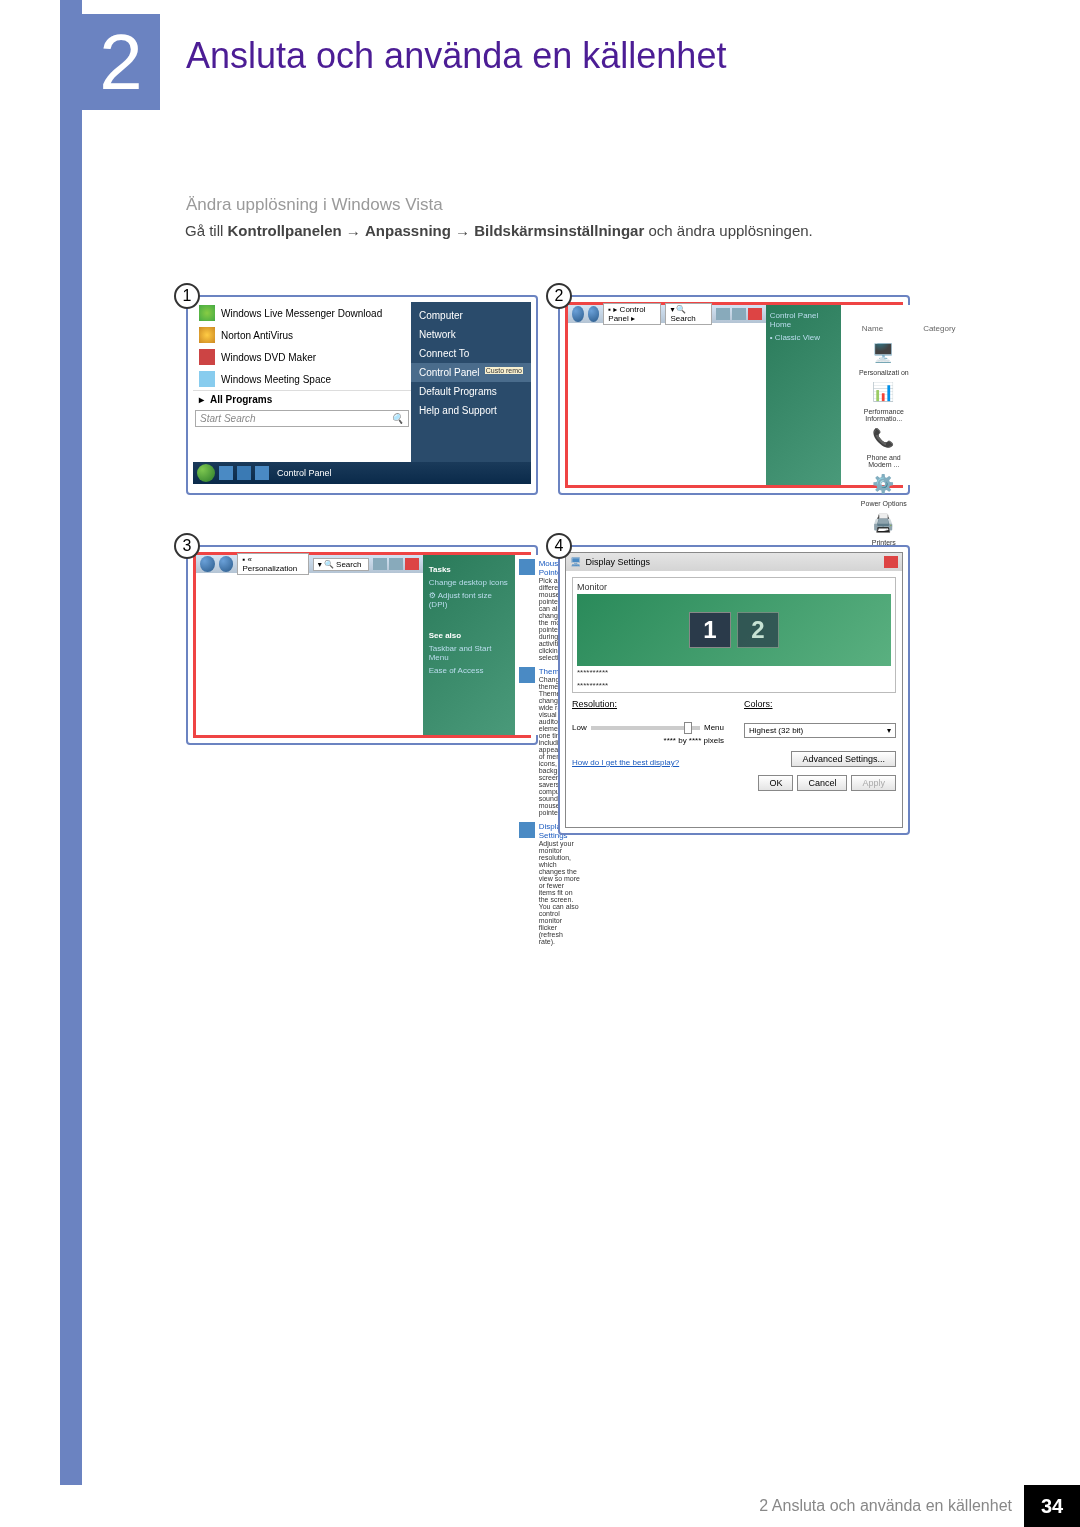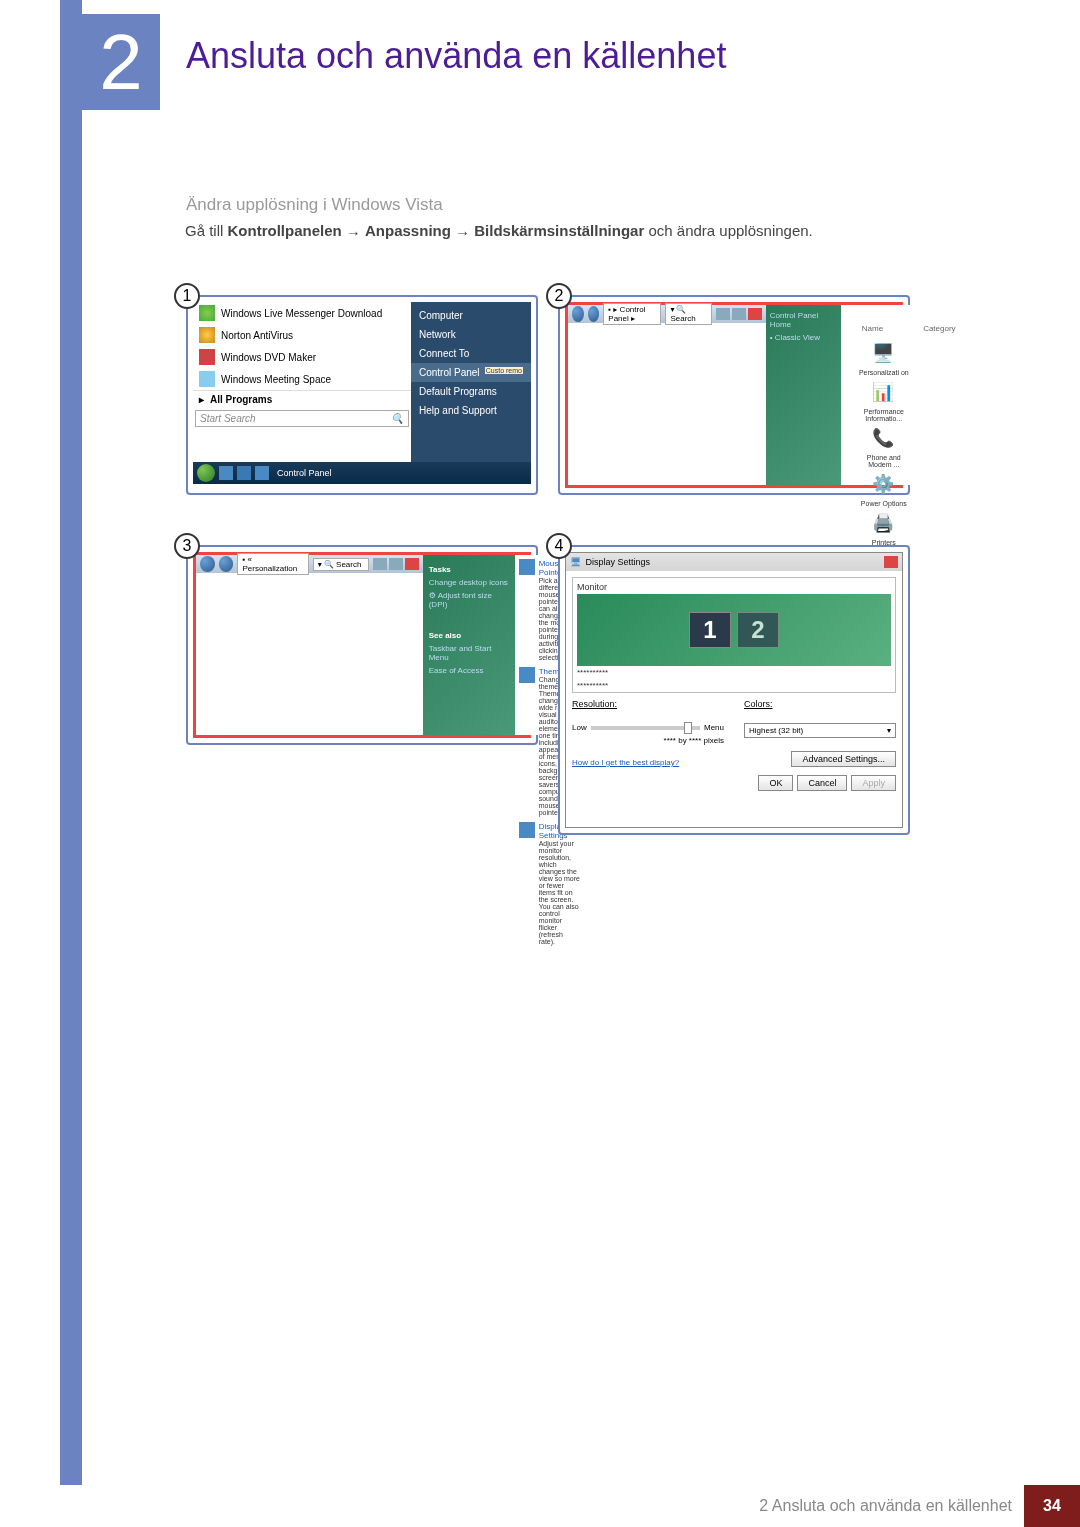--- a/index.html
+++ b/index.html
@@ -75,21 +75,21 @@
   .slider .track{flex:1;height:4px;background:#ccc;position:relative}
   .slider .thumb{position:absolute;right:8px;top:-4px;width:8px;height:12px;background:#fff;border:1px solid #888}
   .combo{width:100%;border:1px solid #888;padding:2px 4px;font-size:8px;background:#fff;display:flex;justify-content:space-between}
   .ds-link{color:#1a5abf;text-decoration:underline;font-size:8px}
   .ds-foot{display:flex;justify-content:space-between;align-items:flex-end;margin-top:6px}
   .btn{border:1px solid #888;background:linear-gradient(#fff,#e4e4e4);padding:2px 10px;font-size:9px}
   .btn.dis{color:#aaa}
   
   .footer{position:absolute;bottom:0;left:12px;right:0;height:42px;display:flex;align-items:center;justify-content:flex-end}
   .foot-label{color:#888;font-size:16px;padding:0 12px}
-  .foot-num{background:#7f1d1d;color:#fff;width:56px;height:42px;display:flex;align-items:center;justify-content:center;font-size:16px;font-weight:700}
+  .foot-num{background:#000000;color:#fff;width:56px;height:42px;display:flex;align-items:center;justify-content:center;font-size:20px;font-weight:700}
 </style>
 </head>
 <body>
 
 <div class="left-strip"></div>
 <div class="chapter-badge">
     <span>2</span>
   </div>
 <div class="chapter-title">Ansluta och använda en källenhet</div>
 

